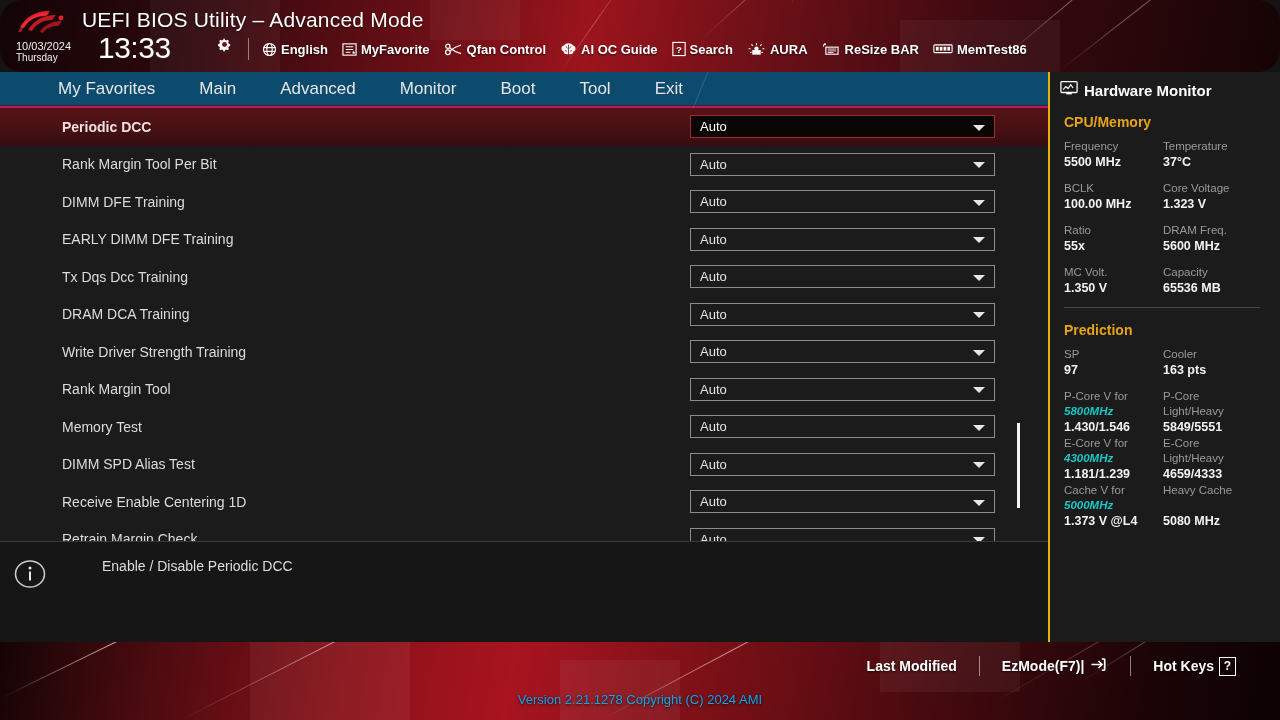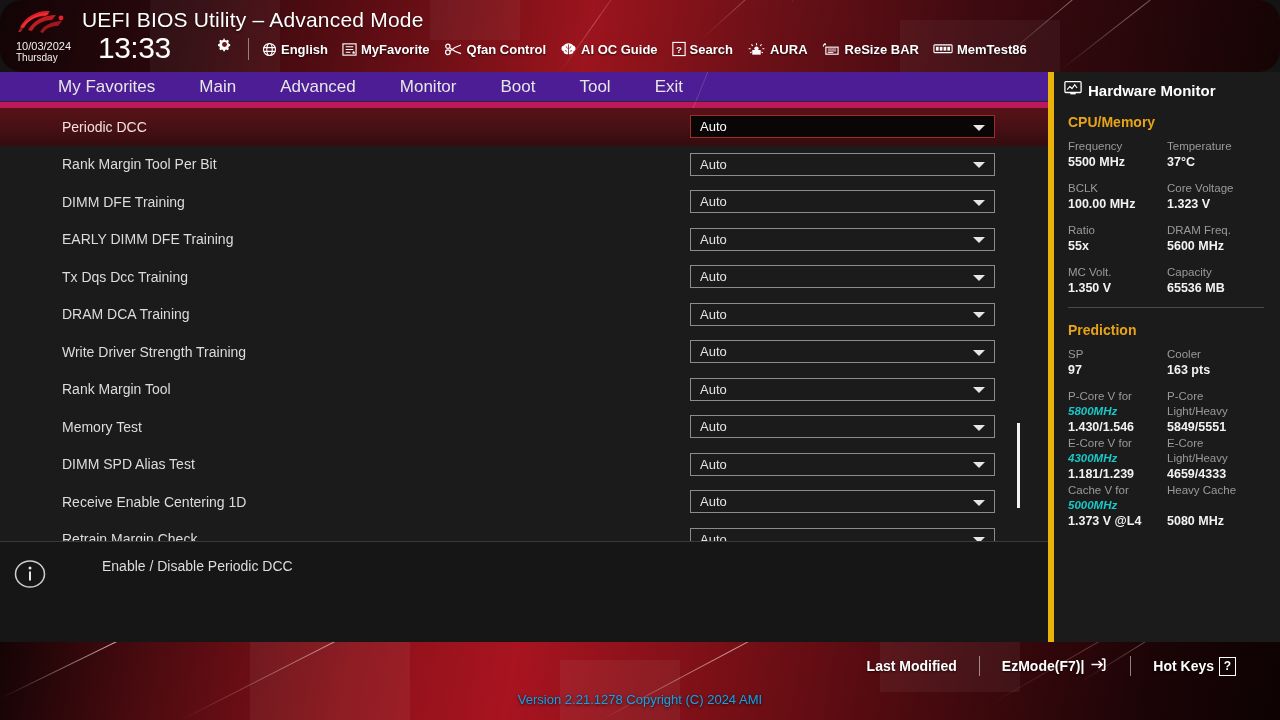--- a/index.html
+++ b/index.html
@@ -39,22 +39,22 @@
   .hdr-sep { position:absolute; left:248px; top:38px; width:1px; height:22px; background:rgba(255,255,255,.45); }
 
   .hdr-tools { position:absolute; left:262px; top:41px; display:flex; align-items:center; gap:14px; }
   .htool { display:flex; align-items:center; gap:4px; font-size:13px; font-weight:bold; color:#fff;
      text-shadow:0 1px 2px rgba(0,0,0,.7); cursor:pointer; white-space:nowrap; }
   .htool svg { display:block; }
 
   
   .navbar {
     position:absolute; left:0; top:72px; width:1116px; height:36px;
-    background:#4c1d95;
-    border-bottom:6px solid #be185d;
+    background:#0c4a6e;
+    border-bottom:2px solid #be185d;
     display:flex; align-items:center;
   }
   .navbar::after{content:"";position:absolute;left:0;right:0;bottom:0;height:1px;background:#2c2c2c;}
   .nav-items { display:flex; align-items:center; gap:0; padding-left:36px; }
   .nav-item {
     font-size:17px; color:#e6e6e6; padding:0 22px; line-height:34px; cursor:pointer;
     position:relative; white-space:nowrap;
   }
   .nav-item.active { color:#e8a317; }
   .nav-item.active::after {
@@ -71,21 +71,21 @@
   .row {
     position:relative; height:37.5px; display:flex; align-items:center;
   }
   .row.selected {
     background:linear-gradient(180deg,#571317 0%,#4a1115 45%,#340c0f 100%);
   }
   .row.selected::before{content:"";position:absolute;left:0;top:0;bottom:0;width:1020px;pointer-events:none;}
   .row-label {
     position:absolute; left:62px; font-size:14px; color:#dcdcdc; white-space:nowrap;
   }
-  .row.selected .row-label { color:#f3dfe0; font-weight:normal; }
+  .row.selected .row-label { color:#f3dfe0; font-weight:bold; }
   .row-ctl {
     position:absolute; left:690px; width:305px; height:23px;
     border:1px solid #8c8c8c; background:#1b1b1b;
     display:flex; align-items:center;
   }
   .row.selected .row-ctl { border-color:#a12a2c; background:#0a0606; }
   .row-ctl .val { font-size:13px; color:#e4e4e4; padding-left:9px; }
   .row.selected .row-ctl .val { color:#ffffff; }
   .caret {
     position:absolute; right:9px; top:50%; margin-top:-2px;
@@ -98,21 +98,21 @@
   .helpwrap {
     position:absolute; left:0; top:541px; width:1048px; height:101px;
     background:#161616; border-top:1px solid #3a3a3a;
   }
   .help-icon { position:absolute; left:14px; top:16px; width:32px; height:32px; }
   .help-text { position:absolute; left:62px; top:16px; font-size:14px; color:#dddddd;margin-left:40px; }
 
   
   .hwpanel {
     position:absolute; left:1048px; top:72px; width:232px; height:570px;
-    background:#1b1b1b; border-left:6px solid #eab308;
+    background:#1b1b1b; border-left:2px solid #eab308;
   }
   .hw-title { display:flex; align-items:center; gap:6px; padding:8px 0 0 10px; }
   .hw-title .t { font-size:15px; color:#ffffff; font-weight:bold; }
   .hw-group { font-size:14px; color:#e8a317; font-weight:bold; padding:14px 0 0 14px; }
   .hw-grid { padding:9px 0 0 14px; width:232px; }
   .hw-pair { display:flex; width:205px; margin-bottom:11px; }
   .hw-cell { width:99px; }
   .hw-k { font-size:11.5px; color:#9a9a9a; line-height:15px; }
   .hw-k.cyan { color:#19c8c8; font-weight:bold;font-style:italic; }
   .hw-v { font-size:12.5px; color:#f2f2f2; font-weight:bold; line-height:16px; }

